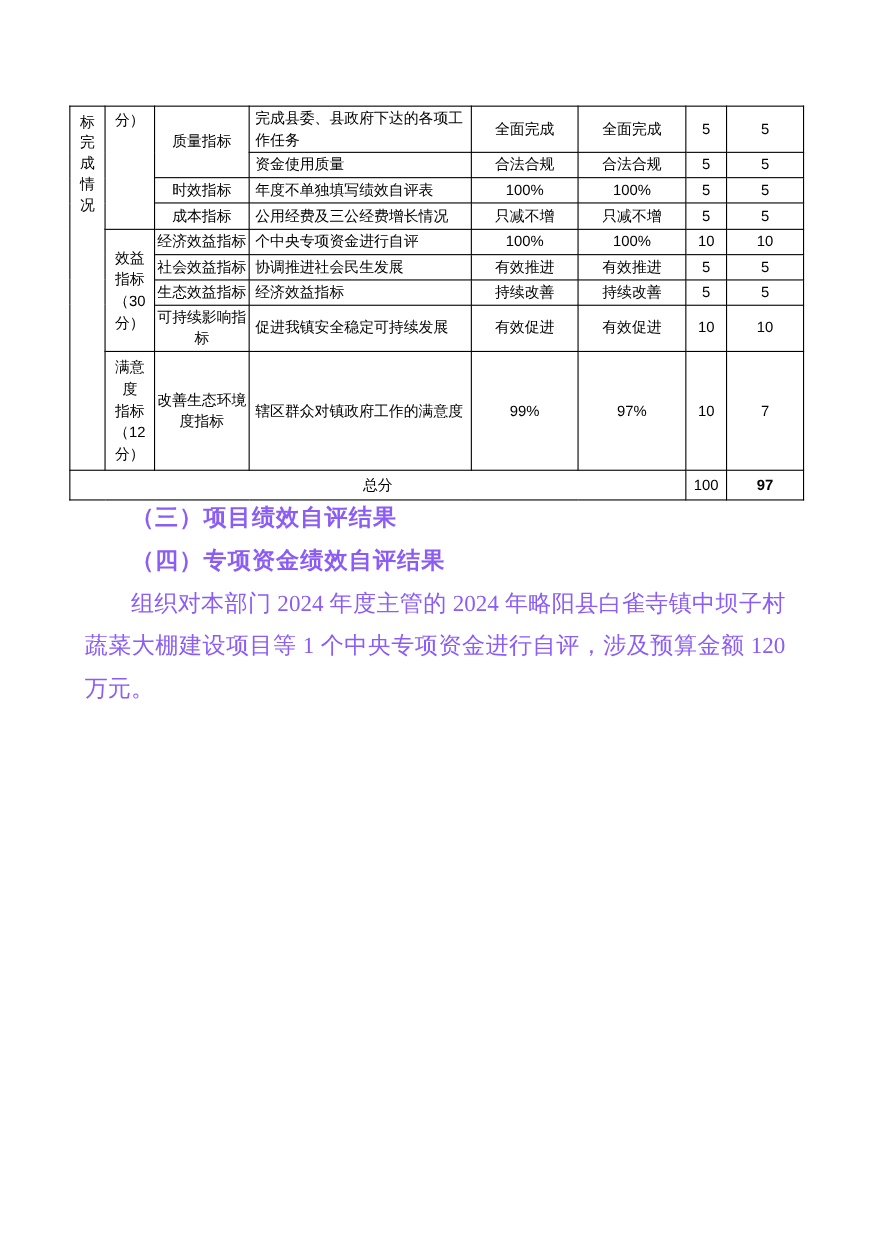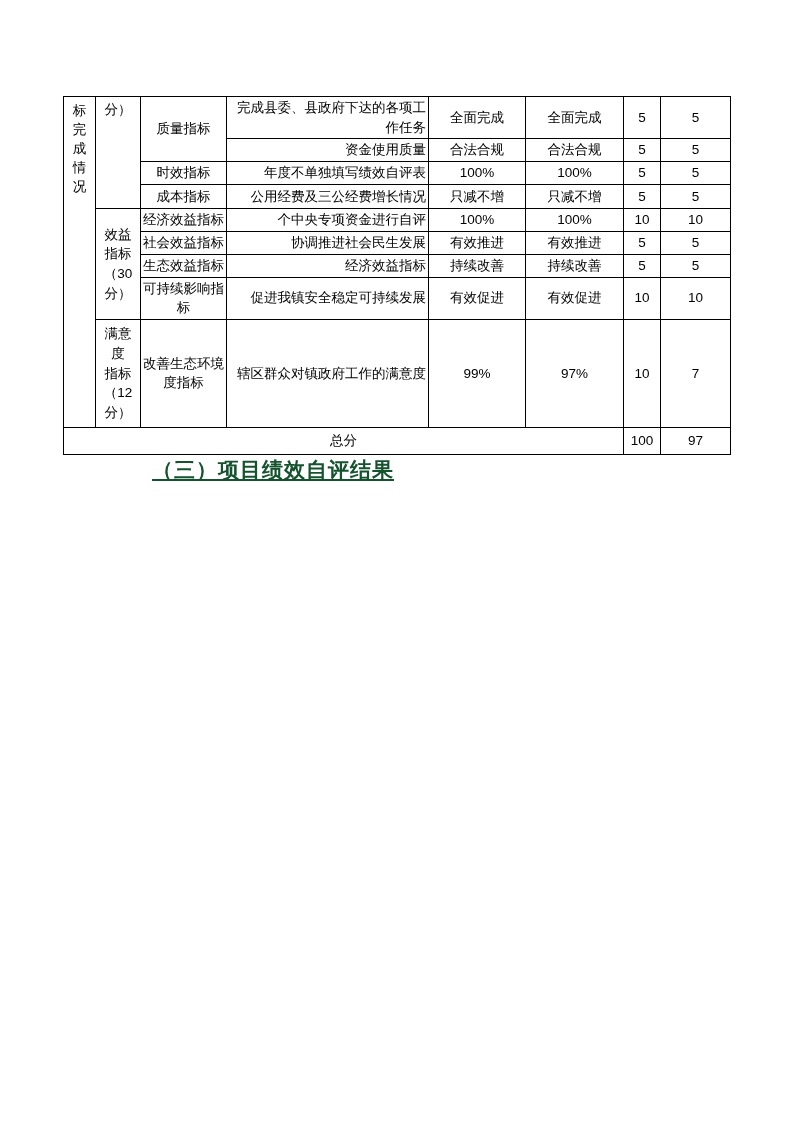--- a/index.html
+++ b/index.html
@@ -27,48 +27,47 @@
   table.score-table td {
     border: 1px solid #000;
     text-align: center;
     vertical-align: middle;
     padding: 1px 2px;
     white-space: pre-line;
     line-height: 1.45;
     overflow: hidden;
   }
   table.score-table td.desc {
-    text-align: right;
+    text-align: left;
     padding-left: 5px;
     padding-right: 2px;
   }
   table.score-table td.stub-v {
     vertical-align: top;
     padding-top: 4px;
     line-height: 19px;
   }
   table.score-table td.stub-tail {
     vertical-align: top;
     padding-top: 3px;
   }
-  table.score-table td.bold { font-weight: normal; }
+  table.score-table td.bold { font-weight: bold; }
 
   
   .body-text {
     position: absolute;
-    left: 110px;
+    left: 77px;
     top: 451px;
     width: 637px;
     font-family: "Liberation Serif", "DejaVu Serif", serif;
     font-size: 21px;
     line-height: 39px;
-    color: #14532d;
+    color: #8b5cf6;
     text-align: justify;
     text-justify: inter-ideograph;
-    text-decoration: underline;
   }
   .body-text p {
     margin: 0;
     text-indent: 42px;
   }
   .body-text p.heading {
     font-weight: bold;
     letter-spacing: 1px;
   }
 </style>
@@ -181,15 +180,17 @@
       <tr style="height:27px">
         <td colspan="6">总分</td>
         <td>100</td>
         <td class="bold">97</td>
       </tr>
     </tbody>
   </table>
 
   <div class="body-text">
     <p class="heading">（三）项目绩效自评结果</p>
+    <p class="heading">（四）专项资金绩效自评结果</p>
+    <p>组织对本部门 2024 年度主管的 2024 年略阳县白雀寺镇中坝子村蔬菜大棚建设项目等 1 个中央专项资金进行自评，涉及预算金额 120 万元。</p>
   </div>
 
 </div>
 
 </body></html>

